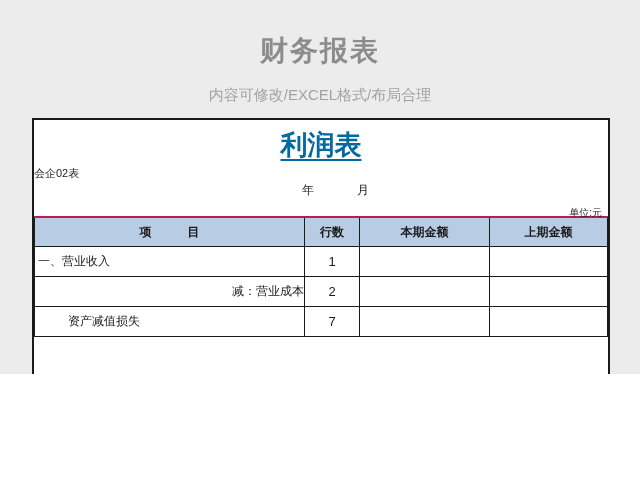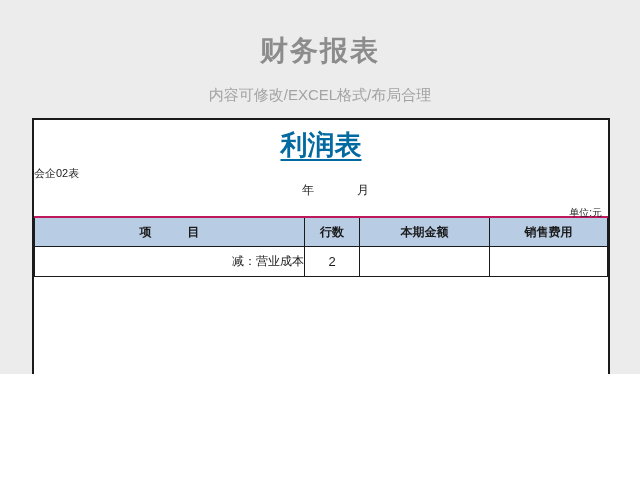--- a/index.html
+++ b/index.html
@@ -115,27 +115,39 @@
         <col style="width:270px">
         <col style="width:55px">
         <col style="width:130px">
         <col>
       </colgroup>
       <thead>
         <tr>
           <th>项　　　目</th>
           <th>行数</th>
           <th>本期金额</th>
-          <th>销售费用</th>
+          <th>上期金额</th>
         </tr>
       </thead>
       <tbody>
         <tr>
+          <td class="label ind0">一、营业收入</td>
+          <td class="lineno">1</td>
+          <td></td>
+          <td></td>
+        </tr>
+        <tr>
           <td class="label ind1">减：营业成本</td>
           <td class="lineno">2</td>
+          <td></td>
+          <td></td>
+        </tr>
+        <tr>
+          <td class="label ind2">资产减值损失</td>
+          <td class="lineno">7</td>
           <td></td>
           <td></td>
         </tr>
       </tbody>
     </table>
 
   </div>
 
 </div>
 

